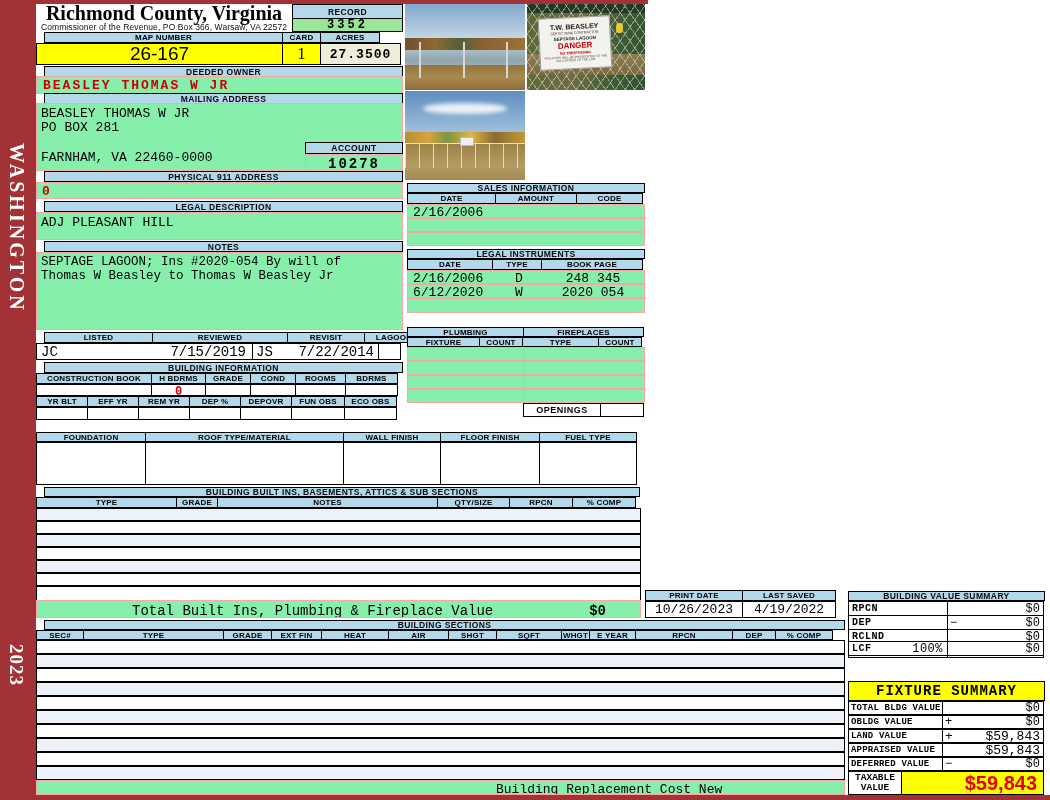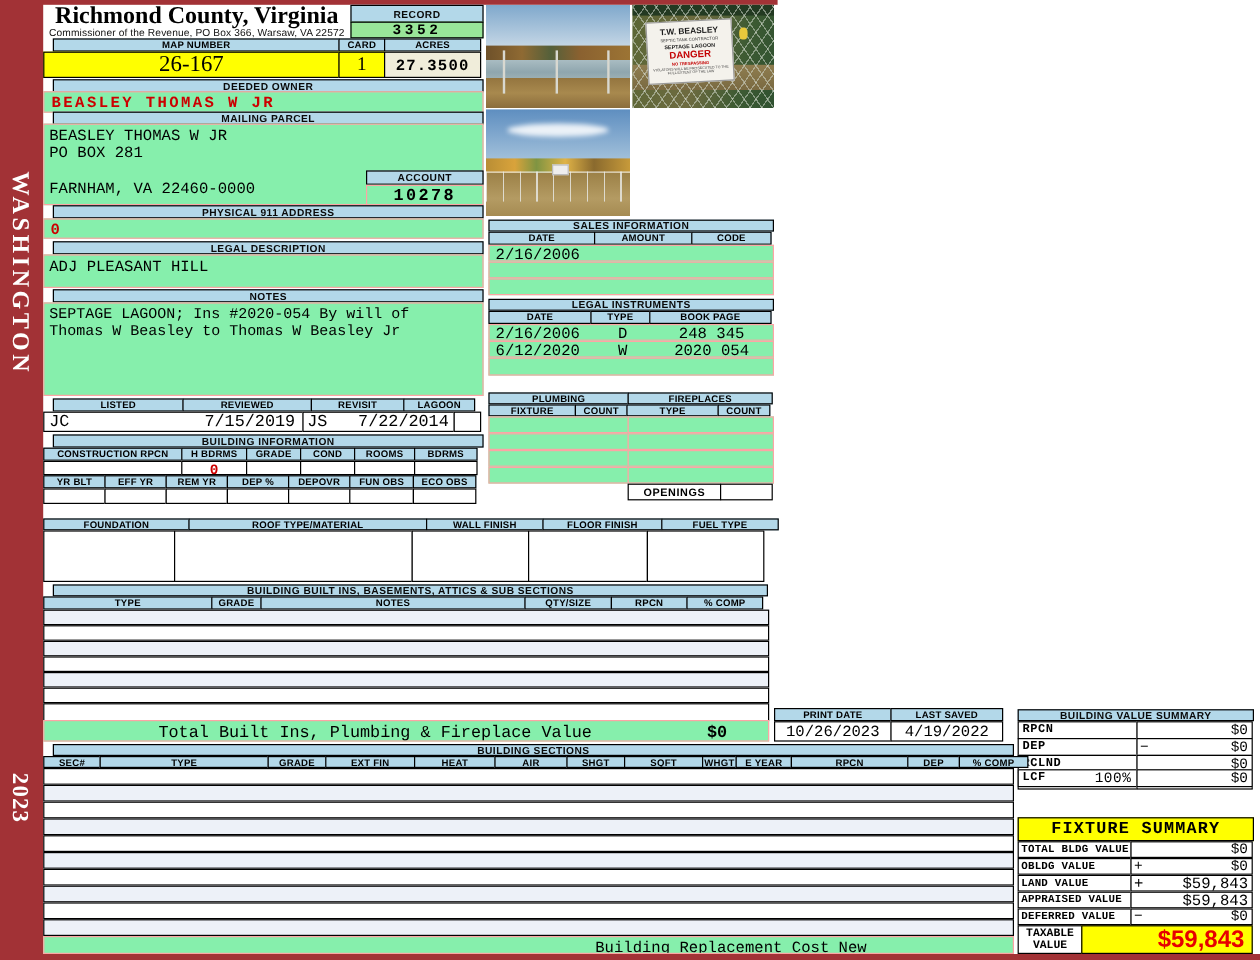--- a/index.html
+++ b/index.html
@@ -97,32 +97,32 @@
   <div id="county-title">
     <div class="t">Richmond County, Virginia</div>
     <div class="s">Commissioner of the Revenue, PO Box 366, Warsaw, VA 22572</div>
   </div>
   <div class="hdr" style="left:292px;top:4px;width:111px;height:15px">RECORD</div>
   <div id="record-value">3352</div>
 
   <div class="cols" style="left:44px;top:32px;height:11px">
     <div style="width:239px">MAP NUMBER</div>
     <div style="width:39px">CARD</div>
-    <div style="width:81px">ACRES</div>
+    <div style="width:60px">ACRES</div>
   </div>
   <div class="vrow" style="left:36px;top:43px;height:22px">
-    <div class="yellow" style="width:247px;display:flex;align-items:center;justify-content:center;font-family:Liberation Serif, serif;font-size:19px">26-167</div>
+    <div class="yellow" style="width:247px;display:flex;align-items:center;justify-content:center;font-family:Liberation Sans, sans-serif;font-size:19px">26-167</div>
     <div class="yellow" style="width:39px;display:flex;align-items:center;justify-content:center;font-family:'Liberation Serif',serif;font-size:16px">1</div>
     <div class="cream" style="width:81px;display:flex;align-items:center;justify-content:center;font:bold 13px 'Liberation Mono',monospace;letter-spacing:1px">27.3500</div>
   </div>
 
   <div class="hdr" style="left:44px;top:66px;width:359px;height:11px">DEEDED OWNER</div>
   <div class="box mono" style="left:36px;top:76px;width:367px;height:18px;font-size:13px;font-weight:bold;color:#C00;letter-spacing:2px;padding:1px 0 0 6px">BEASLEY THOMAS W JR</div>
 
-  <div class="hdr" style="left:44px;top:93px;width:359px;height:11px">MAILING PARCEL</div>
+  <div class="hdr" style="left:44px;top:93px;width:359px;height:11px">MAILING ADDRESS</div>
   <div class="box" style="left:36px;top:103px;width:367px;height:68px">
     <div class="mono" style="position:absolute;left:4px;top:2px;font-size:13px">BEASLEY THOMAS W JR</div>
     <div class="mono" style="position:absolute;left:4px;top:16px;font-size:13px">PO BOX 281</div>
     <div class="mono" style="position:absolute;left:4px;top:46px;font-size:13px">FARNHAM, VA 22460-0000</div>
   </div>
   <div class="hdr" style="left:305px;top:142px;width:98px;height:12px">ACCOUNT</div>
   <div class="box mono" style="left:305px;top:154px;width:98px;height:17px;font-size:14px;font-weight:bold;letter-spacing:2px;text-align:center;padding-top:1px">10278</div>
 
   <div class="hdr" style="left:44px;top:171px;width:359px;height:11px">PHYSICAL 911 ADDRESS</div>
   <div class="box mono" style="left:36px;top:182px;width:367px;height:17px;font-size:13px;font-weight:bold;color:#C00;padding:1px 0 0 5px">0</div>
@@ -131,39 +131,39 @@
   <div class="box mono" style="left:36px;top:212px;width:367px;height:28px;font-size:13px;padding:2px 0 0 4px">ADJ PLEASANT HILL</div>
 
   <div class="hdr" style="left:44px;top:241px;width:359px;height:11px">NOTES</div>
   <div class="box" style="left:36px;top:252px;width:367px;height:78px">
     <div class="mono" style="position:absolute;left:4px;top:2px;font-size:12.5px">SEPTAGE LAGOON; Ins #2020-054 By will of</div>
     <div class="mono" style="position:absolute;left:4px;top:16px;font-size:12.5px">Thomas W Beasley to Thomas W Beasley Jr</div>
   </div>
 
   <div class="cols" style="left:44px;top:332px;height:11px">
     <div style="width:109px">LISTED</div>
-    <div style="width:108px">REVIEWED</div>
+    <div style="width:136px">REVIEWED</div>
     <div style="width:78px">REVISIT</div>
     <div style="width:60px">LAGOON</div>
   </div>
   <div class="vrow mono" style="left:36px;top:343px;height:17px;font-size:14px">
     <div style="width:217px;display:flex;align-items:center;justify-content:space-between;padding:0 6px 0 4px">
       <span>JC</span>
       <span>7/15/2019</span>
     </div>
     <div style="width:127px;display:flex;align-items:center;justify-content:space-between;padding:0 4px 0 3px">
       <span>JS</span>
       <span>7/22/2014</span>
     </div>
     <div style="width:23px"></div>
   </div>
 
   <div class="hdr" style="left:44px;top:362px;width:359px;height:11px">BUILDING INFORMATION</div>
   <div class="cols" style="left:36px;top:373px;height:11px">
-    <div style="width:116px">CONSTRUCTION RPCN</div>
+    <div style="width:116px">CONSTRUCTION BOOK</div>
     <div style="width:55px">H BDRMS</div>
     <div style="width:46px">GRADE</div>
     <div style="width:46px">COND</div>
     <div style="width:51px">ROOMS</div>
     <div style="width:53px">BDRMS</div>
   </div>
   <div class="vrow" style="left:36px;top:384px;height:12px">
     <div style="width:116px"></div>
     <div class="mono" style="width:55px;font-size:12px;font-weight:bold;color:#C00;text-align:center">0</div>
     <div style="width:46px"></div>
@@ -184,21 +184,21 @@
     <div style="width:52px"></div>
     <div style="width:52px"></div>
     <div style="width:52px"></div>
     <div style="width:52px"></div>
     <div style="width:52px"></div>
     <div style="width:54px"></div>
     <div style="width:53px"></div>
   </div>
 
   <div class="cols" style="left:36px;top:432px;height:10px">
-    <div style="width:122px">FOUNDATION</div>
+    <div style="width:110px">FOUNDATION</div>
     <div style="width:199px">ROOF TYPE/MATERIAL</div>
     <div style="width:98px">WALL FINISH</div>
     <div style="width:100px">FLOOR FINISH</div>
     <div style="width:98px">FUEL TYPE</div>
   </div>
   <div class="vrow" style="left:36px;top:442px;height:43px">
     <div style="width:110px"></div>
     <div style="width:199px"></div>
     <div style="width:98px"></div>
     <div style="width:100px"></div>
@@ -281,21 +281,21 @@
         <span></span>
         <span>$0</span>
       </div>
   </div>
 
   <div class="hdr" style="left:44px;top:620px;width:801px;height:10px">BUILDING SECTIONS</div>
   <div class="cols" style="left:36px;top:630px;height:10px">
     <div style="width:48px">SEC#</div>
     <div style="width:141px">TYPE</div>
     <div style="width:49px">GRADE</div>
-    <div style="width:75px">EXT FIN</div>
+    <div style="width:51px">EXT FIN</div>
     <div style="width:68px">HEAT</div>
     <div style="width:61px">AIR</div>
     <div style="width:49px">SHGT</div>
     <div style="width:66px">SQFT</div>
     <div style="width:29px">WHGT</div>
     <div style="width:47px">E YEAR</div>
     <div style="width:98px">RPCN</div>
     <div style="width:44px">DEP</div>
     <div style="width:58px">% COMP</div>
   </div>

